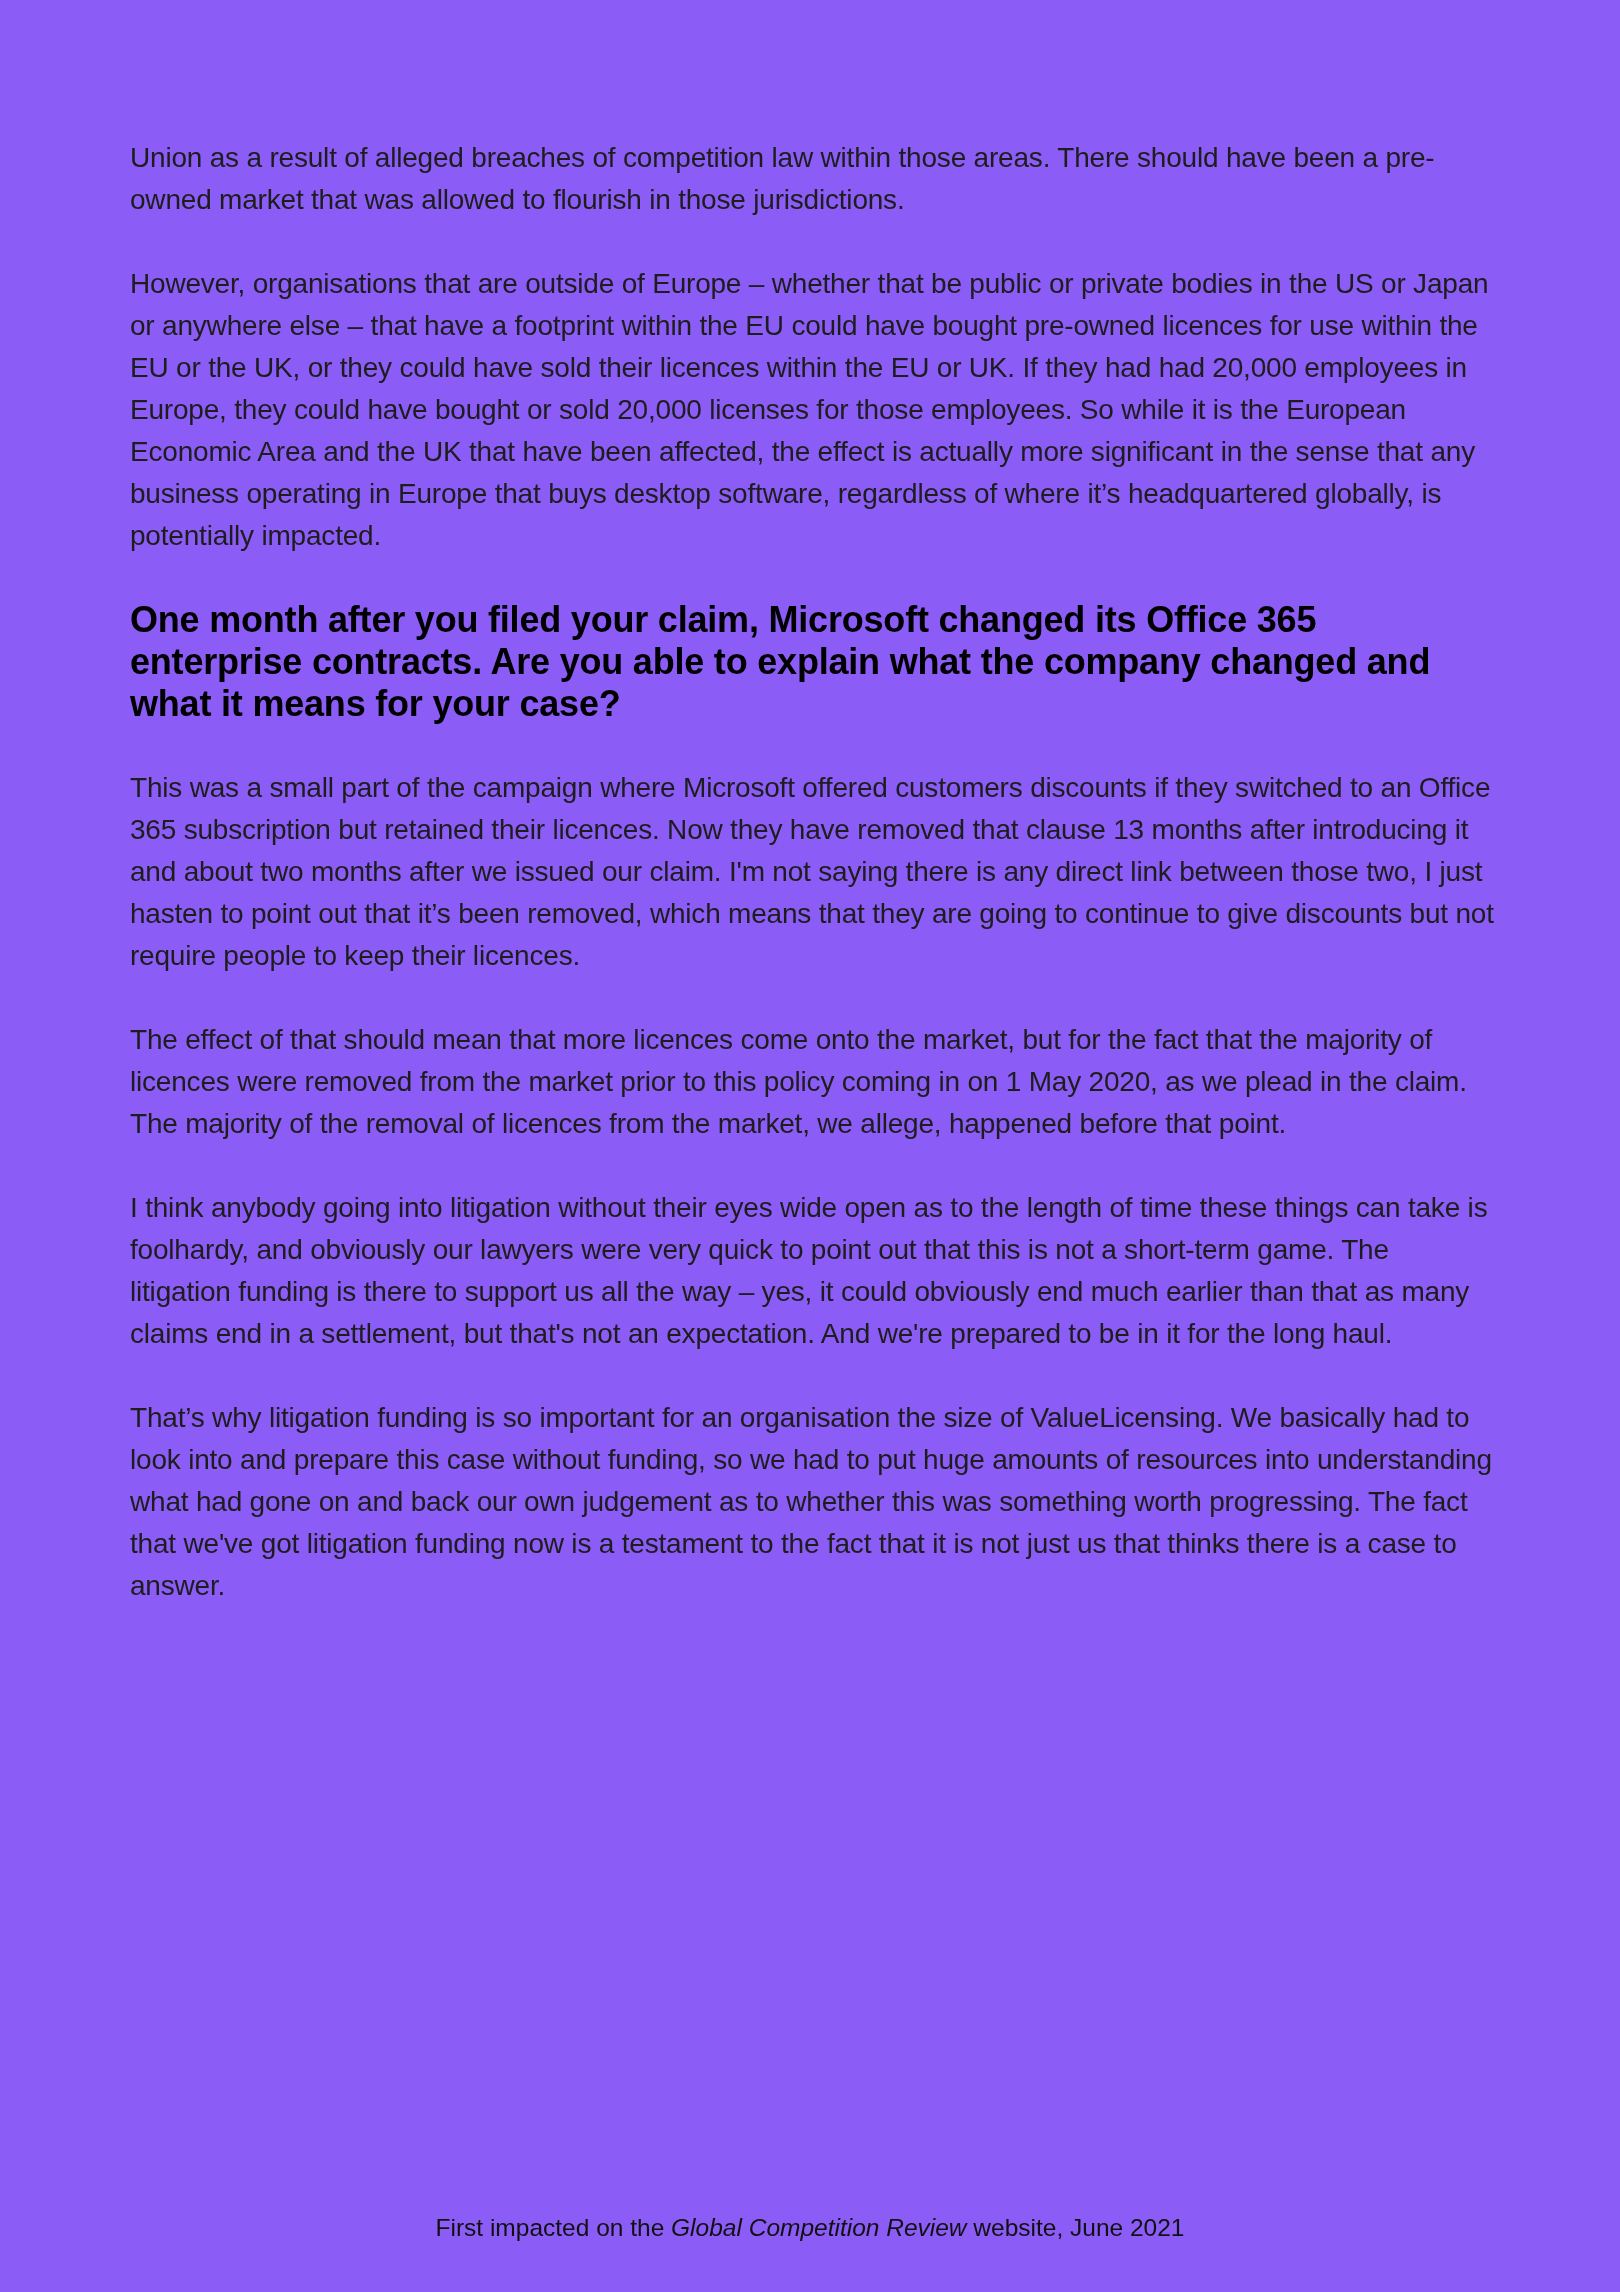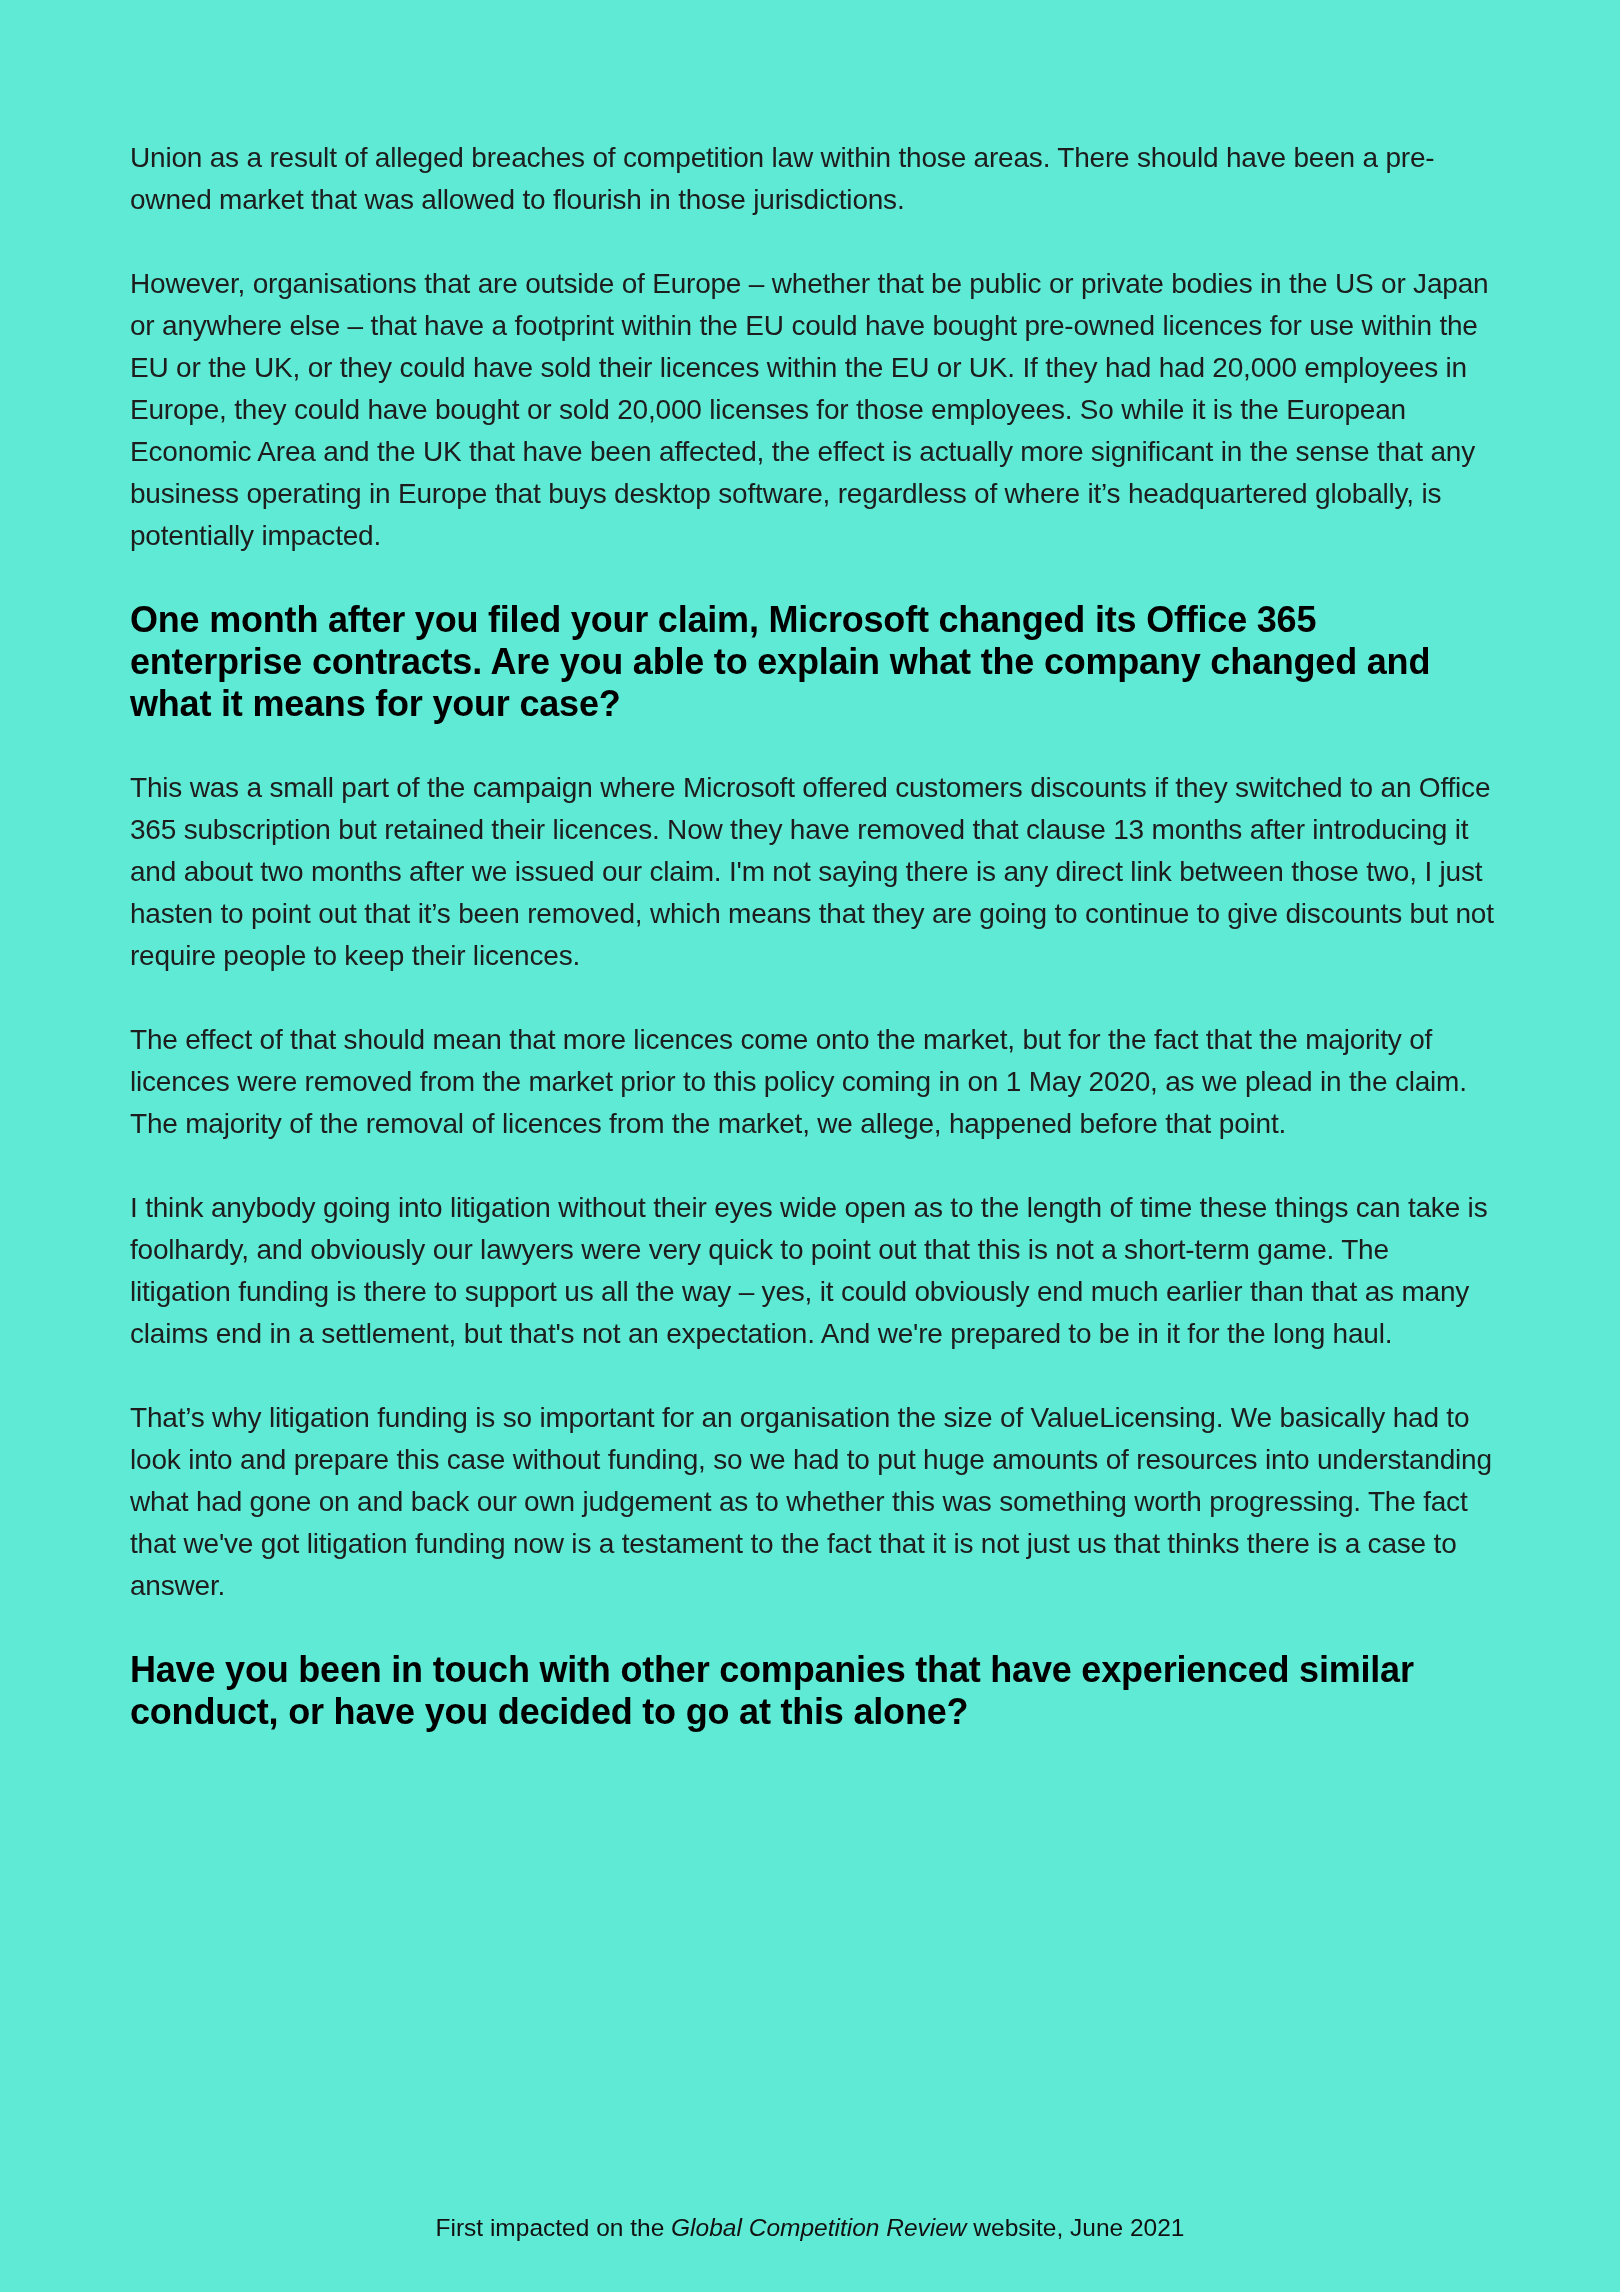--- a/index.html
+++ b/index.html
@@ -5,21 +5,21 @@
   html, body {
     margin: 0;
     padding: 0;
     background: #ffffff;
   }
   .page {
     position: relative;
     width: 1620px;
     height: 2293px;
     margin: 0 auto;
-    background: #5eead4;
+    background: #8b5cf6;
     box-sizing: border-box;
     padding: 137px 127px 0 130px;
     font-family: "Liberation Sans", sans-serif;
     color: #1d1d1d;
   }
   .content {
     width: 1364px;
   }
   p.body-para {
     font-size: 28px;
@@ -56,20 +56,19 @@
 
 <div class="page">
   <div class="content">
     <p class="body-para">Union as a result of alleged breaches of competition law within those areas. There should have been a pre-owned market that was allowed to flourish in those jurisdictions.</p>
     <p class="body-para">However, organisations that are outside of Europe – whether that be public or private bodies in the US or Japan or anywhere else – that have a footprint within the EU could have bought pre-owned licences for use within the EU or the UK, or they could have sold their licences within the EU or UK. If they had had 20,000 employees in Europe, they could have bought or sold 20,000 licenses for those employees. So while it is the European Economic Area and the UK that have been affected, the effect is actually more significant in the sense that any business operating in Europe that buys desktop software, regardless of where it’s headquartered globally, is potentially impacted.</p>
     <p class="question-para">One month after you filed your claim, Microsoft changed its Office 365 enterprise contracts. Are you able to explain what the company changed and what it means for your case?</p>
     <p class="body-para">This was a small part of the campaign where Microsoft offered customers discounts if they switched to an Office 365 subscription but retained their licences. Now they have removed that clause 13 months after introducing it and about two months after we issued our claim. I'm not saying there is any direct link between those two, I just hasten to point out that it’s been removed, which means that they are going to continue to give discounts but not require people to keep their licences.</p>
     <p class="body-para">The effect of that should mean that more licences come onto the market, but for the fact that the majority of licences were removed from the market prior to this policy coming in on 1 May 2020,  as we plead in the claim. The majority of the removal of licences from the market, we allege, happened before that point.</p>
     <p class="body-para">I think anybody going into litigation without their eyes wide open as to the length of time these things can take is foolhardy, and obviously our lawyers were very quick to point out that this is not a short-term game. The litigation funding is there to support us all the way – yes, it could obviously end much earlier than that as many claims end in a settlement, but that's not an expectation. And we're prepared to be in it for the long haul.</p>
     <p class="body-para">That’s why litigation funding is so important for an organisation the size of ValueLicensing. We basically had to look into and prepare this case without funding, so we had to put huge amounts of resources into understanding what had gone on and back our own judgement as to whether this was something worth progressing. The fact that we've got litigation funding now is a testament to the fact that it is not just us that thinks there is a case to answer.</p>
-    <p class="question-para">Have you been in touch with other companies that have experienced similar conduct, or have you decided to go at this alone?</p>
   </div>
 
   <div class="footer">
     <span>First impacted on the </span><em>Global Competition Review</em><span> website, June 2021</span>
   </div>
 </div>
 
 
 </body></html>

